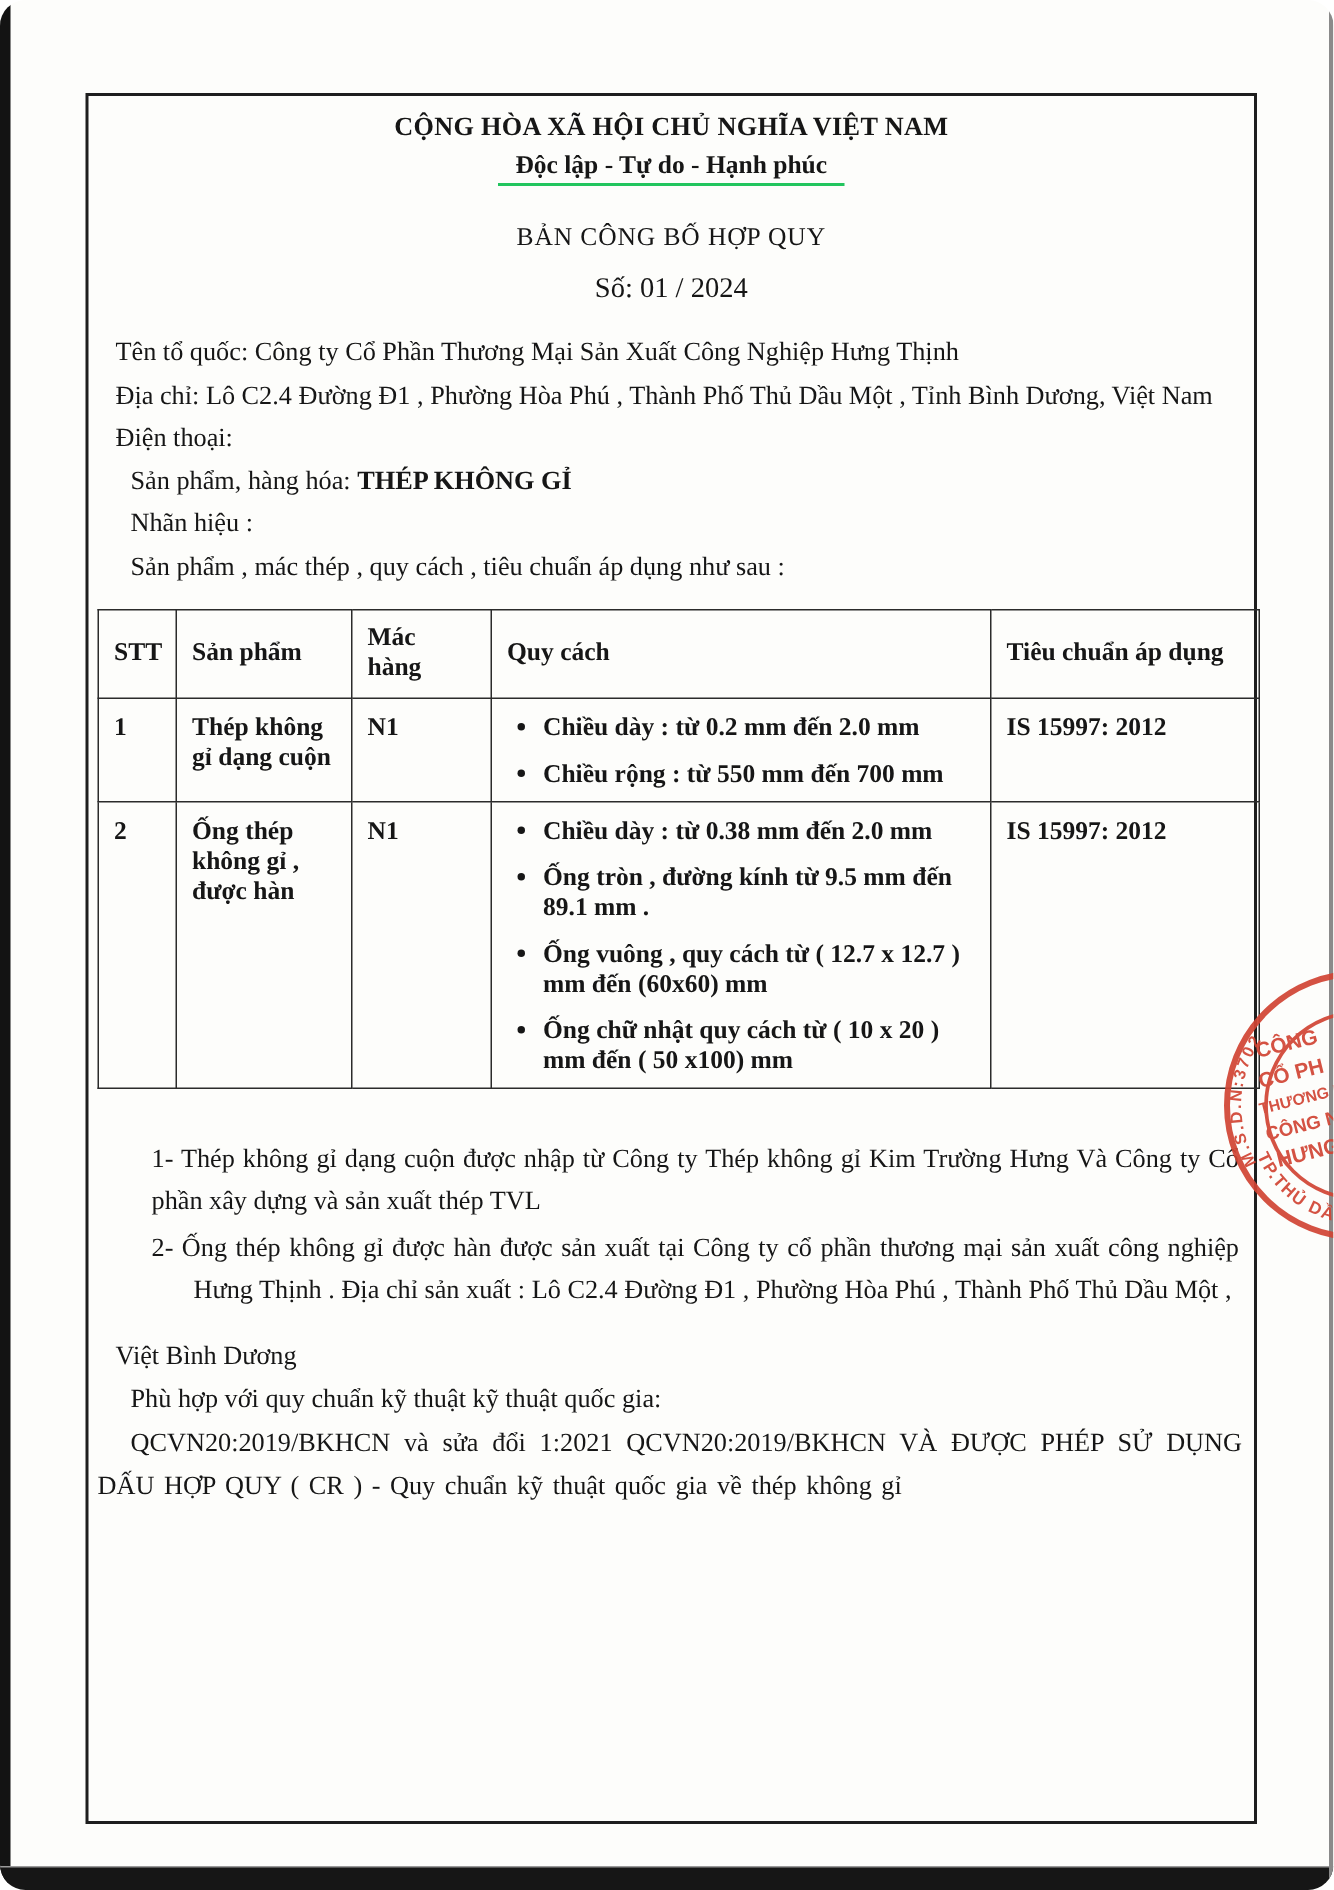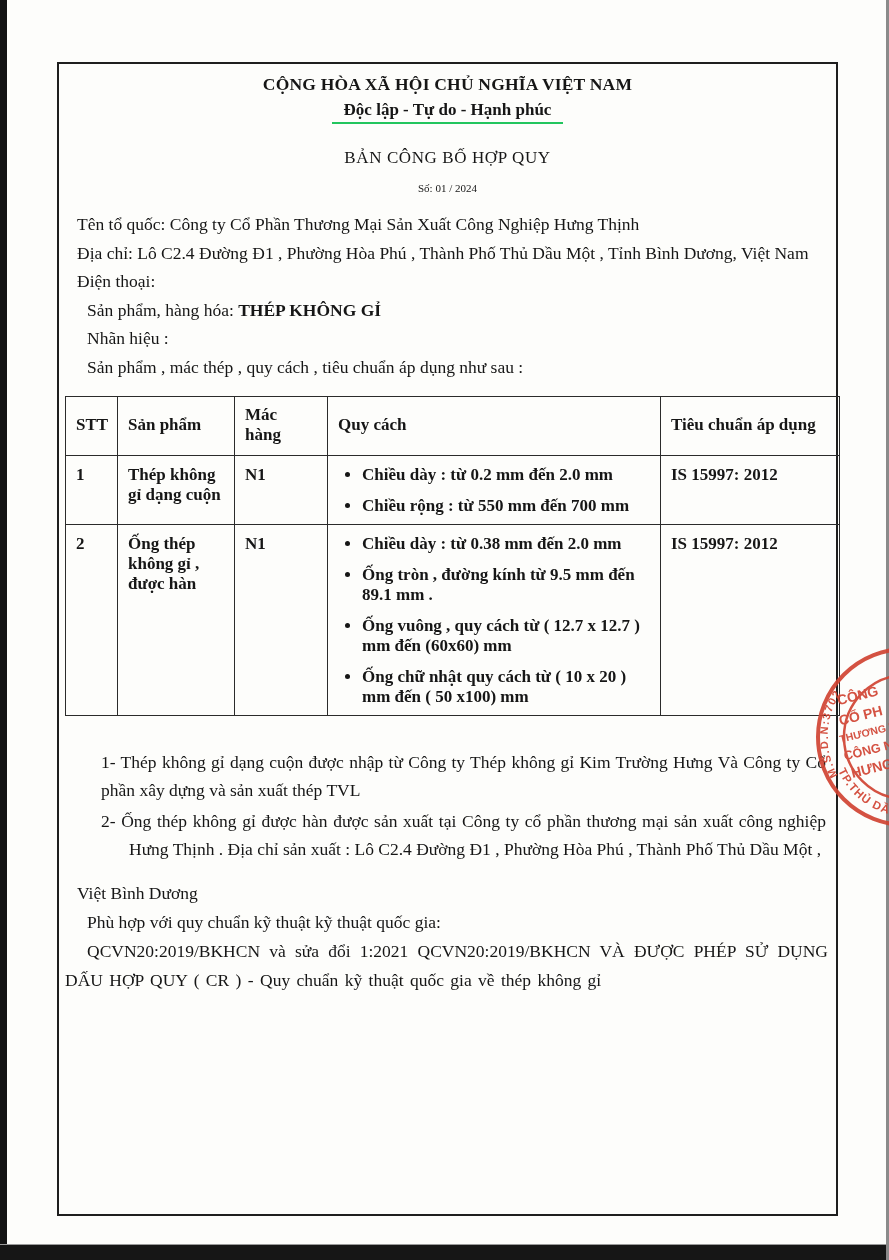--- a/index.html
+++ b/index.html
@@ -1,31 +1,31 @@
 <!DOCTYPE html>
 <html><head>
 <meta charset="utf-8">
 <style>
   html,body{margin:0;padding:0;background:#ffffff;}
   #scan-page{
     position:relative;width:889px;height:1260px;background:#fdfdfb;overflow:hidden;
-    font-family:"Liberation Serif","DejaVu Serif",serif;color:#161616;
+    font-family:"Liberation Serif","DejaVu Serif",serif;color:#161616;border-radius:17px;
   }
   .edge-left{position:absolute;left:0;top:0;width:7px;height:100%;background:#131313;}
   .edge-bottom{position:absolute;left:0;bottom:0;width:100%;height:15px;background:#161616;border-top:1px solid #9a9a9a;}
   .edge-right{position:absolute;right:0;top:0;width:3px;height:100%;background:#8a8a8a;}
   #doc-frame{
     position:absolute;left:57px;top:62px;width:781px;height:1154px;
     border:2px solid #1e1e1e;box-sizing:border-box;background:transparent;
   }
   .center{text-align:center;}
   .country{font-weight:bold;font-size:17.5px;margin:10px 0 0;letter-spacing:.2px;}
   .motto{display:inline-block;font-weight:bold;font-size:17px;border-bottom:2px solid #22c55e;padding:3px 12px 2px;margin-top:2px;}
   .doc-title{font-weight:normal;font-size:17px;margin:24px 0 14px;letter-spacing:.6px;}
-  .doc-no{font-size:11px;margin:10px 0 16px;}
+  .doc-no{font-size:19px;margin:10px 0 16px;}
   .info{margin-top:13px;font-size:17.5px;line-height:28.6px;}
   .info p{margin:0 12px 0 18px;}
   .info p.indent2{margin-left:28px;}
   .bold{font-weight:bold;}
   .tbl{border-collapse:collapse;table-layout:fixed;width:774px;margin:14px 0 0 6px;font-size:17px;}
   .tbl th,.tbl td{border:1.6px solid #2b2b2b;padding:9px 10px 8px;vertical-align:top;text-align:left;font-weight:bold;}
   .tbl th{vertical-align:middle;padding-top:8px;padding-bottom:10px;}
   .cell-center{text-align:center;}
   .just{text-align:justify;}
   ul.qc{margin:0;padding-left:24px;}

